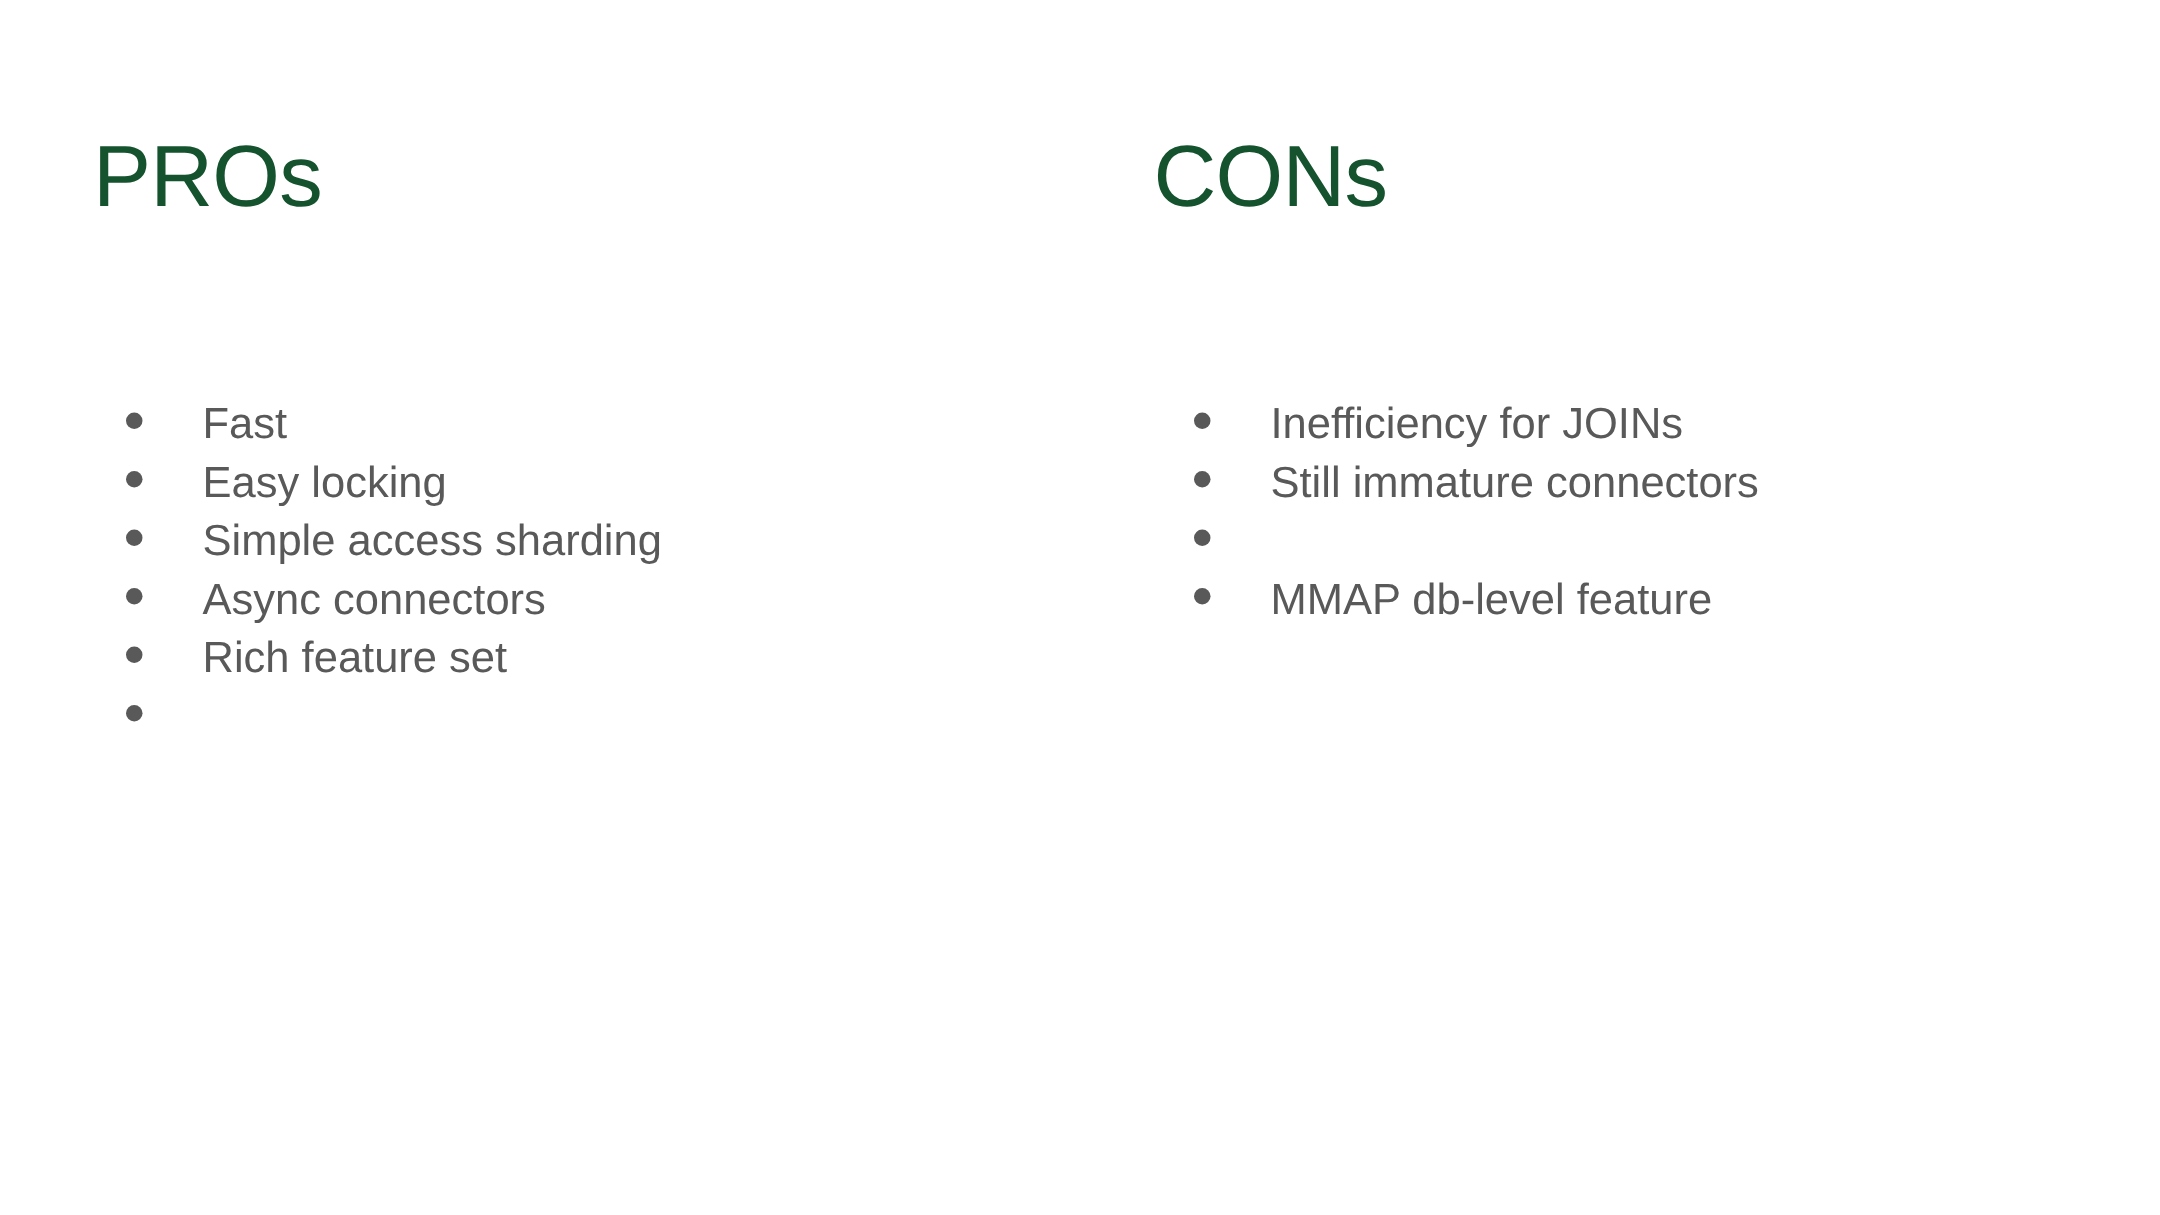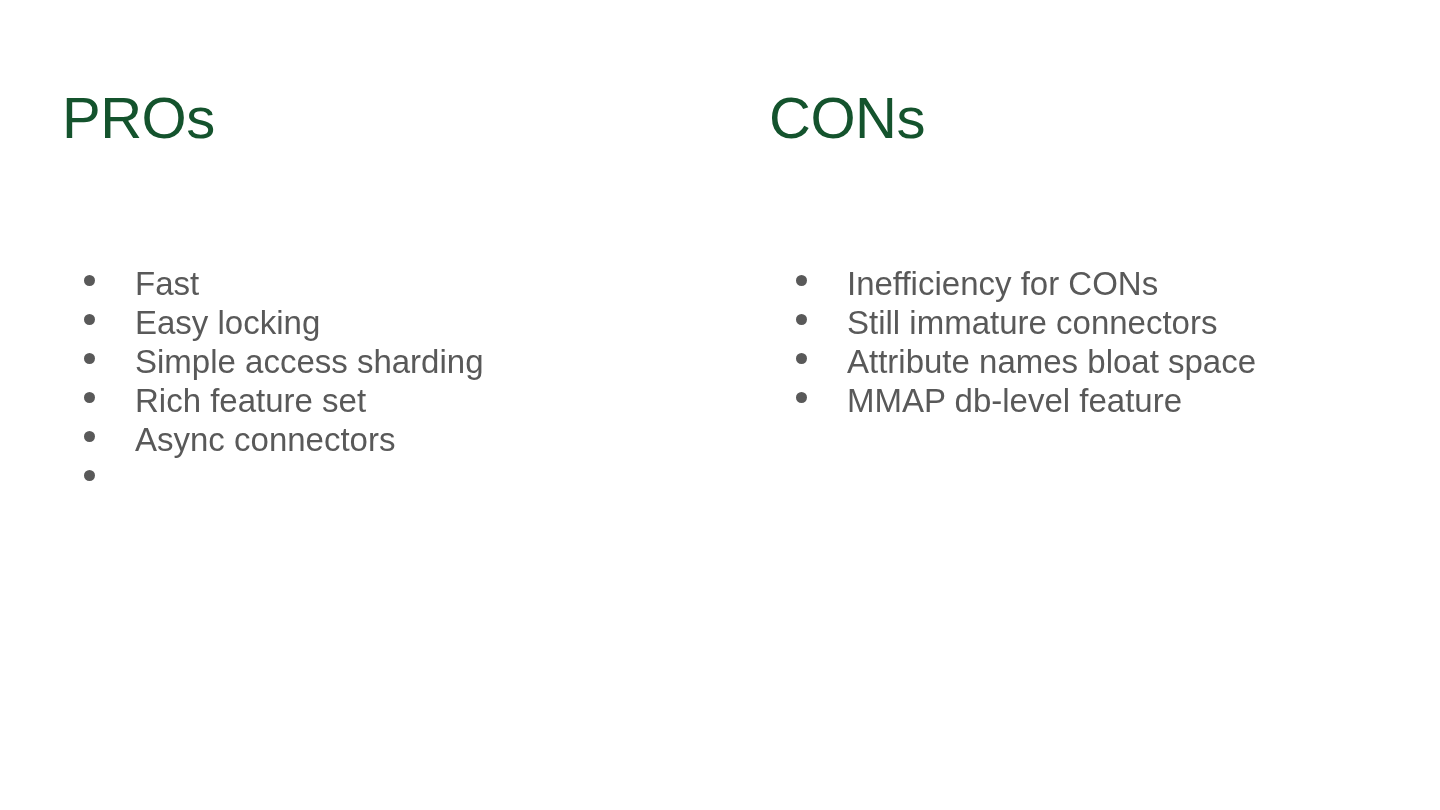--- a/index.html
+++ b/index.html
@@ -58,21 +58,21 @@
   .bullet-marker {
     flex: 0 0 auto;
     width: 11px;
     height: 11px;
     border-radius: 50%;
     background: #595959;
     margin-top: 11px;
   }
   .bullet-text {
     font-family: "Liberation Sans", sans-serif;
-    font-size: 33px;
+    font-size: 29px;
     font-weight: 400;
     line-height: 39px;
     color: #595959;
     white-space: nowrap;
     margin-left: 40px;
   }
 </style>
 </head>
 <body>
 
@@ -88,46 +88,45 @@
       <li class="bullet-item">
         <span class="bullet-marker"></span>
         <span class="bullet-text">Easy locking</span>
       </li>
       <li class="bullet-item">
         <span class="bullet-marker"></span>
         <span class="bullet-text">Simple access sharding</span>
       </li>
       <li class="bullet-item">
         <span class="bullet-marker"></span>
-        <span class="bullet-text">Rich feature set</span>
+        <span class="bullet-text">Async connectors</span>
       </li>
       <li class="bullet-item">
         <span class="bullet-marker"></span>
-        <span class="bullet-text">Async connectors</span>
+        <span class="bullet-text">Rich feature set</span>
       </li>
       <li class="bullet-item">
         <span class="bullet-marker"></span>
       </li>
     </ul>
   </div>
 
   <div class="column column-cons">
     <div class="col-title">CONs</div>
     <ul class="bullet-list">
       <li class="bullet-item">
         <span class="bullet-marker"></span>
-        <span class="bullet-text">Inefficiency for CONs</span>
+        <span class="bullet-text">Inefficiency for JOINs</span>
       </li>
       <li class="bullet-item">
         <span class="bullet-marker"></span>
         <span class="bullet-text">Still immature connectors</span>
       </li>
       <li class="bullet-item">
         <span class="bullet-marker"></span>
-        <span class="bullet-text">Attribute names bloat space</span>
       </li>
       <li class="bullet-item">
         <span class="bullet-marker"></span>
         <span class="bullet-text">MMAP db-level feature</span>
       </li>
     </ul>
   </div>
 
 </div>
 

